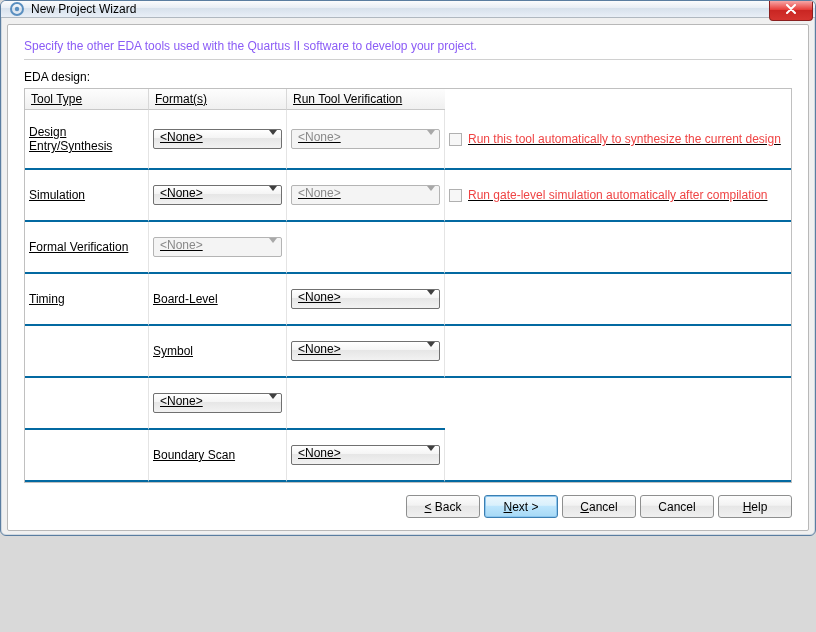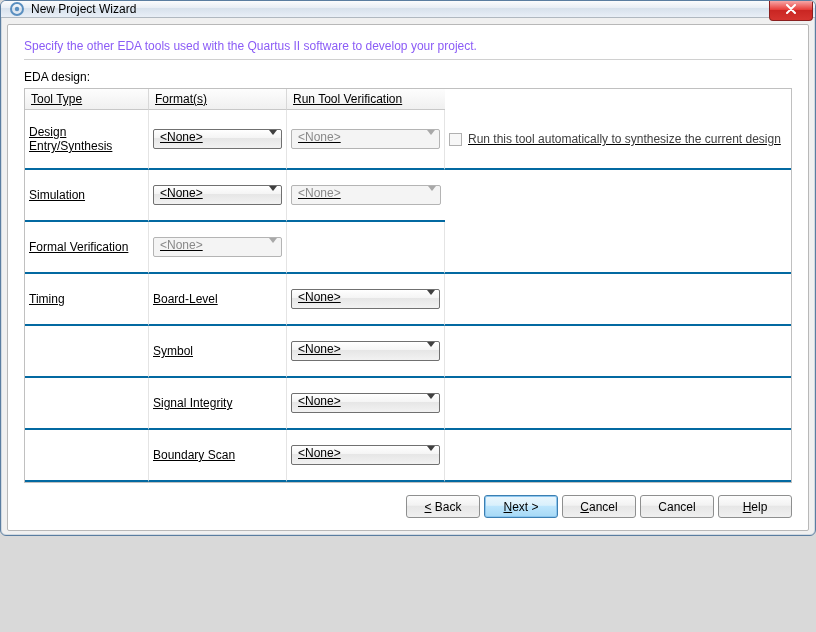--- a/index.html
+++ b/index.html
@@ -113,21 +113,21 @@
     cursor:default;
   }
   .dd .arrow {
     width:0;height:0;border-left:4px solid transparent;border-right:4px solid transparent;border-top:5px solid #404040;
   }
   .dd.disabled .arrow { border-top-color:#a8a8a8; }
 
   .chk {
     width:13px;height:13px;border:1px solid #b0b0b0;background:#f7f7f7;margin-right:6px;flex-shrink:0;
   }
-  .chk-label-disabled { color:#404040; }
+  .chk-label-disabled { color:#ef4444; }
 
   
   .button-bar {
     display:flex; justify-content:flex-end; gap:4px;
     padding-top:12px;
   }
   .btn {
     min-width:74px; height:23px;
     border:1px solid #8e8f8f;
     border-radius:3px;
@@ -202,20 +202,24 @@
             <span>&lt;None&gt;</span>
             <span class="arrow"></span>
           </div>
         </div>
         <div class="cell">
           <div class="dd disabled">
             <span>&lt;None&gt;</span>
             <span class="arrow"></span>
           </div>
         </div>
+        <div class="cell">
+          <span class="chk"></span>
+          <span class="chk-label-disabled">Run gate-level simulation automatically after compilation</span>
+        </div>
       </div>
 
       <div class="eda-row">
         <div class="cell">Formal Verification</div>
         <div class="cell">
           <div class="dd disabled">
             <span>&lt;None&gt;</span>
             <span class="arrow"></span>
           </div>
         </div>
@@ -242,21 +246,20 @@
           <div class="dd">
             <span>&lt;None&gt;</span>
             <span class="arrow"></span>
           </div>
         </div>
         <div class="cell"></div>
       </div>
 
       <div class="eda-row">
         <div class="cell"></div>
-        <div class="cell">Signal Integrity</div>
         <div class="cell">
           <div class="dd">
             <span>&lt;None&gt;</span>
             <span class="arrow"></span>
           </div>
         </div>
         <div class="cell"></div>
       </div>
 
       <div class="eda-row">

